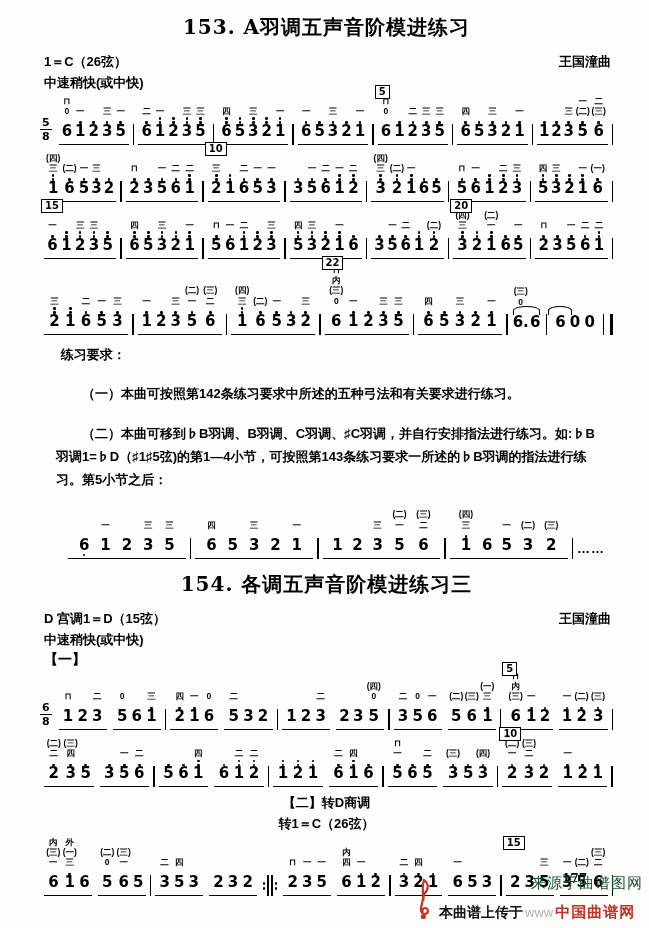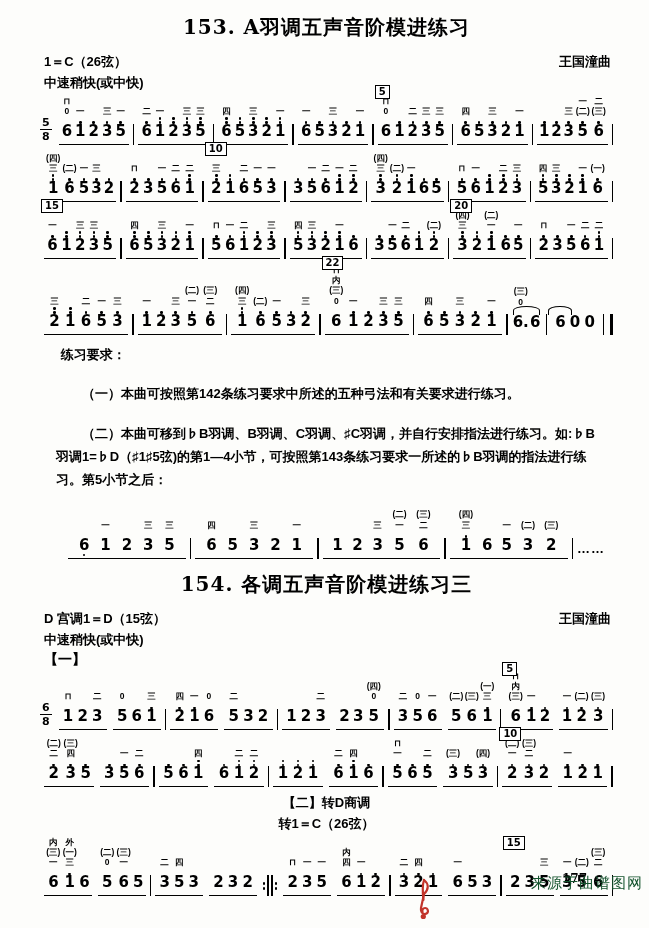--- a/index.html
+++ b/index.html
@@ -2749,13 +2749,18 @@
 </div>
 
 <div class="footer">
   <span class="pageno">177</span>
   <span class="wm1">来源于曲谱图网</span>
   <svg class="clef" width="22" height="46" viewBox="0 0 22 46">
     <path d="M11 2 C16 6 16 11 11 16 L8 30 C7.5 35 11 37 13.5 35.5 C16 34 15 30 12 30 C10 30 9 32 9.5 33.5" fill="none" stroke="#c2342a" stroke-width="2.2" stroke-linecap="round"></path>
     <circle cx="10.3" cy="38.5" r="2.6" fill="#c2342a"></circle>
     <path d="M11 2 C9 8 9.5 14 10.5 22" fill="none" stroke="#c2342a" stroke-width="2.2" stroke-linecap="round"></path>
   </svg>
+  <div class="uprow">
+    <span class="uptext" style="margin-left:56px;">本曲谱上传于</span>
+    <span class="wmwww">www</span>
+    <span class="sitename">中国曲谱网</span>
+  </div>
 </div>
 
 </body></html>

